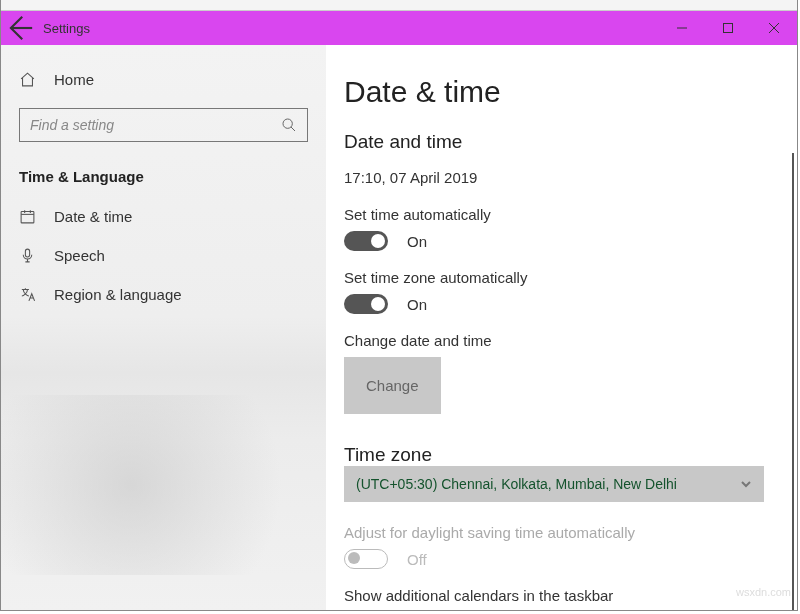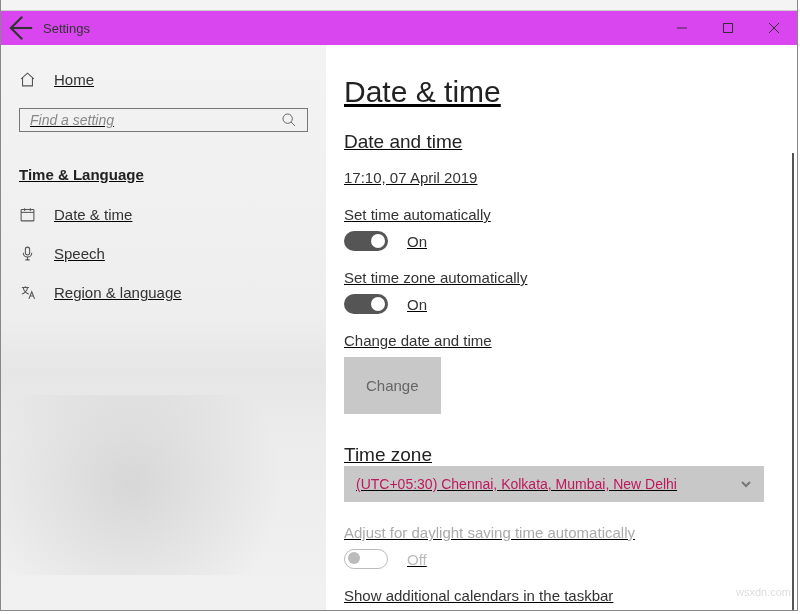--- a/index.html
+++ b/index.html
@@ -5,26 +5,26 @@
     * { box-sizing: border-box; margin: 0; padding: 0; font-family: "Segoe UI", Arial, sans-serif; }
     body { width: 800px; height: 614px; background: #fff; overflow: hidden; position: relative; }
     .window { width: 798px; height: 611px; border: 1px solid #888; border-top: none; background: #fff; display: flex; flex-direction: column; }
     .topbar { height: 11px; background: #f4f4f4; border-bottom: 1px solid #ccc; }
     .titlebar { height: 34px; display: flex; align-items: center; background: #d946ef; }
     .titlebar .back { width: 34px; height: 34px; display: flex; align-items: center; justify-content: center; font-size: 18px; color: #333; cursor: pointer; }
     .titlebar .title { font-size: 13px; color: #333; margin-left: 8px; }
     .titlebar .spacer { flex: 1; }
     .titlebar .winbtn { width: 46px; height: 34px; display: flex; align-items: center; justify-content: center; color: #333; cursor: pointer; }
     .titlebar .winbtn svg { width: 10px; height: 10px; stroke: #333; fill: none; }
-    .body { flex: 1; display: flex; overflow: hidden; text-decoration: underline; }
+    .body { flex: 1; display: flex; overflow: hidden; }
     .sidebar { width: 325px; background: linear-gradient(180deg, #f3f3f3 0%, #eeeeee 48%, #e6e6e6 58%, #ececec 70%, #f1f1f1 100%); padding: 20px 0 0 0; position: relative; }
     .sidebar .blur { position:absolute; left:0; top:350px; width:325px; height:180px; background: radial-gradient(circle at 40% 50%, rgba(200,200,200,0.6), rgba(240,240,240,0) 70%); pointer-events:none;}
     .sidebar .home { display:flex; align-items:center; gap:18px; padding:6px 18px; font-size:15px; color:#333; cursor:pointer; }
     .sidebar .home svg { width:17px; height:17px; stroke:#555; fill:none; stroke-width:1.5; }
-    .searchbox { margin: 14px 18px 12px 18px; height: 24px; border:1px solid #777; display:flex; align-items:center; padding:0 10px; background:transparent; }
+    .searchbox { margin: 14px 18px 4px 18px; height: 34px; border:1px solid #777; display:flex; align-items:center; padding:0 10px; background:transparent; }
     .searchbox input { flex:1; border:none; background:transparent; font-size:14px; color:#777; outline:none; }
     .searchbox input::placeholder { color:#888; font-style: italic; }
     .searchbox .sicon { width:16px; height:16px; color:#666; }
     .section-title { font-weight:600; font-size:15px; color:#222; padding: 22px 8px 12px 18px; }
     .navitem { display:flex; align-items:center; gap:18px; padding:11px 18px; font-size:15px; color:#333; cursor:pointer; }
     .navitem svg { width:17px; height:17px; stroke:#555; fill:none; stroke-width:1.5; }
     .content { flex:1; padding: 30px 28px 0 18px; overflow:hidden; position:relative; }
     .scrollbar { position:absolute; right:3px; top:108px; width:2px; height:480px; background:#555; }
     h1 { font-size: 30px; font-weight: 400; color:#222; margin-bottom: 22px; }
     h2 { font-size: 19px; font-weight: 400; color:#222; margin-bottom: 16px; }
@@ -34,21 +34,21 @@
     .toggle-row { display:flex; align-items:center; gap:19px; margin-bottom:18px; }
     .toggle { width:44px; height:20px; border-radius:10px; position:relative; cursor:pointer; }
     .toggle.on { background:#555; }
     .toggle.on::after { content:""; position:absolute; right:3px; top:3px; width:14px; height:14px; background:#fff; border-radius:50%; }
     .toggle.off { background:#fff; border:1.5px solid #bbb; }
     .toggle.off::after { content:""; position:absolute; left:3px; top:2px; width:12px; height:12px; background:#bbb; border-radius:50%; }
     .toggle-text { font-size:15px; color:#333; }
     .toggle-text.disabled { color:#bbb; }
     .btn { display:inline-block; padding: 20px 22px; background:#c8c8c8; color:#666; font-size:15px; border:none; cursor:default; margin-bottom:24px; }
     .tz-heading { font-size:19px; font-weight:400; color:#222; margin-top:6px; }
-    .dropdown { width:420px; height:36px; background:#c8c8c8; display:flex; align-items:center; padding:0 12px; color:#be185d; font-size:14px; cursor:default; margin-bottom:22px; }
+    .dropdown { width:420px; height:36px; background:#c8c8c8; display:flex; align-items:center; padding:0 12px; color:#14532d; font-size:14px; cursor:default; margin-bottom:22px; }
     .dropdown .dd-spacer{flex:1;}
     .dropdown svg{width:12px;height:12px;stroke:#777;fill:none;stroke-width:2;}
     .watermark { position:absolute; bottom:12px; right:6px; font-size:11px; color:#ddd; }
   </style>
 </head>
 <body>
 
 <div class="window">
   <div class="topbar"></div>
   <div class="titlebar">

